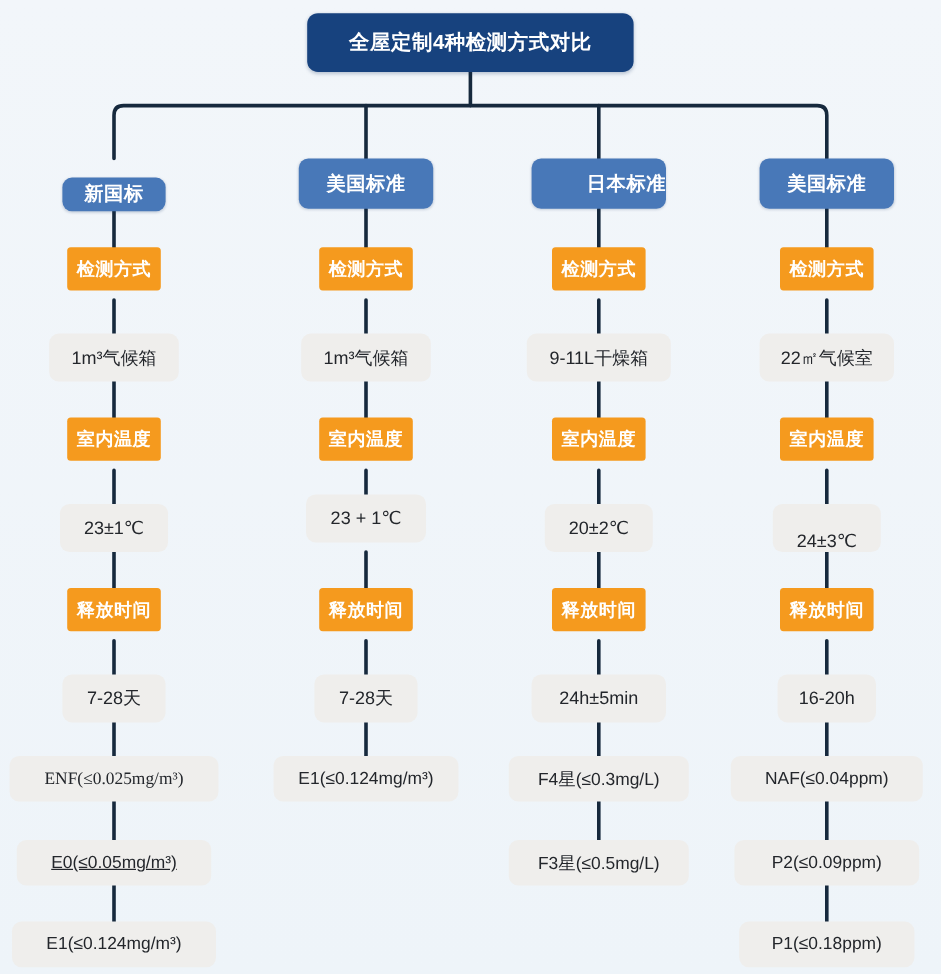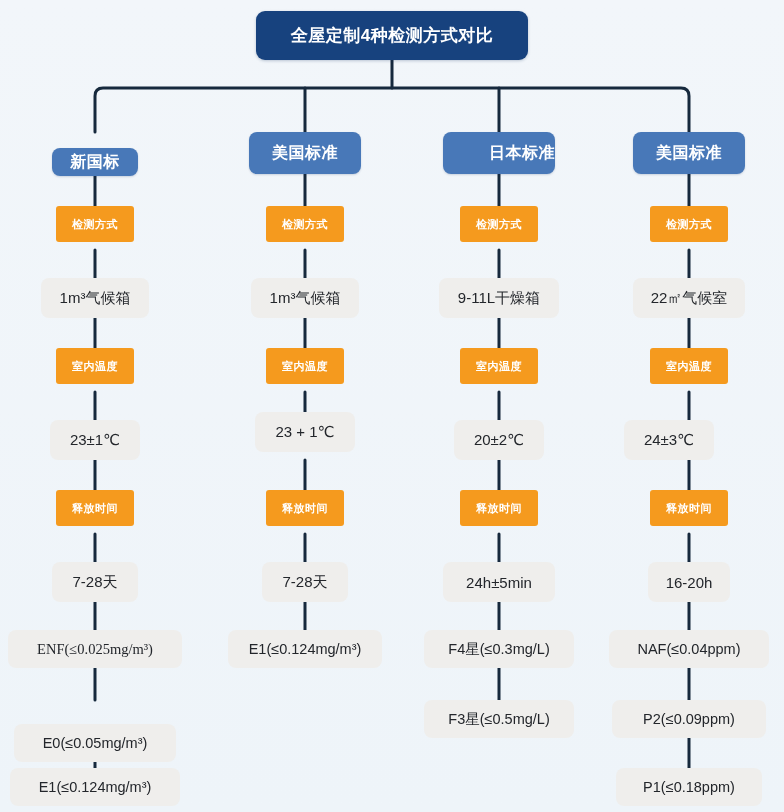--- a/index.html
+++ b/index.html
@@ -54,21 +54,21 @@
     font-size: 16px;
     font-weight: 700;
     letter-spacing: 0.5px;
     box-shadow: 0 1px 2px rgba(20,50,100,0.18);
   }
   
   .node-cat {
     background: #f59a1e;
     color: #ffffff;
     border-radius: 3px;
-    font-size: 11px;
+    font-size: 15px;
     font-weight: 700;
     letter-spacing: 0.5px;
   }
   
   .node-val {
     background: #efeeec;
     color: #23262b;
     border-radius: 8px;
     font-size: 15px;
     font-weight: 400;
@@ -152,21 +152,21 @@
   </div>
   <div class="node node-cat" style="left:56px; top:490px; width:78px; height:36px;">
     <span>释放时间</span>
   </div>
   <div class="node node-val" style="left:52px; top:562px; width:86px; height:40px;">
     <span>7-28天</span>
   </div>
   <div class="node node-val small" style="left:8px; top:630px; width:174px; height:38px;font-family:Liberation Serif, serif;">
     <span>ENF(≤0.025mg/m³)</span>
   </div>
-  <div class="node node-val small" style="left:14px; top:724px; width:162px; height:38px;">
+  <div class="node node-val small" style="left:14px; top:700px; width:162px; height:38px;text-decoration:underline;">
     <span>E0(≤0.05mg/m³)</span>
   </div>
   <div class="node node-val small" style="left:10px; top:768px; width:170px; height:38px;">
     <span>E1(≤0.124mg/m³)</span>
   </div>
 
   <div class="node node-std" style="left:249px; top:132px; width:112px; height:42px;">
     <span>美国标准</span>
   </div>
   <div class="node node-cat" style="left:266px; top:206px; width:78px; height:36px;">
@@ -224,21 +224,21 @@
   </div>
   <div class="node node-cat" style="left:650px; top:206px; width:78px; height:36px;">
     <span>检测方式</span>
   </div>
   <div class="node node-val" style="left:633px; top:278px; width:112px; height:40px;">
     <span>22㎡气候室</span>
   </div>
   <div class="node node-cat" style="left:650px; top:348px; width:78px; height:36px;">
     <span>室内温度</span>
   </div>
-  <div class="node node-val" style="left:624px; top:420px; width:90px; height:40px;">
+  <div class="node node-val" style="left:644px; top:420px; width:90px; height:40px;align-items:flex-end;">
     <span>24±3℃</span>
   </div>
   <div class="node node-cat" style="left:650px; top:490px; width:78px; height:36px;">
     <span>释放时间</span>
   </div>
   <div class="node node-val" style="left:648px; top:562px; width:82px; height:40px;">
     <span>16-20h</span>
   </div>
   <div class="node node-val small" style="left:609px; top:630px; width:160px; height:38px;">
     <span>NAF(≤0.04ppm)</span>

